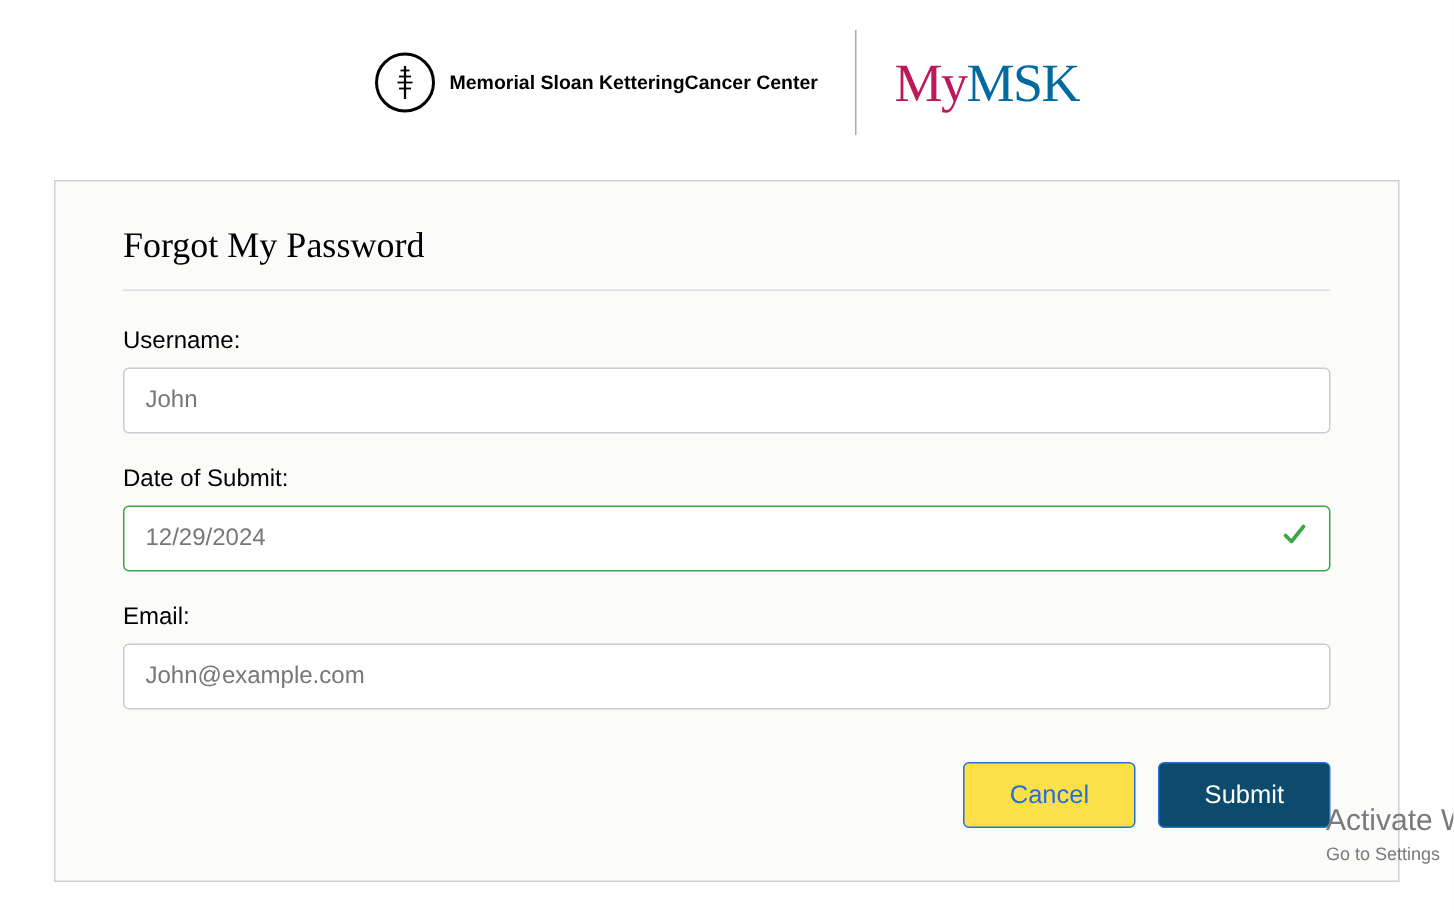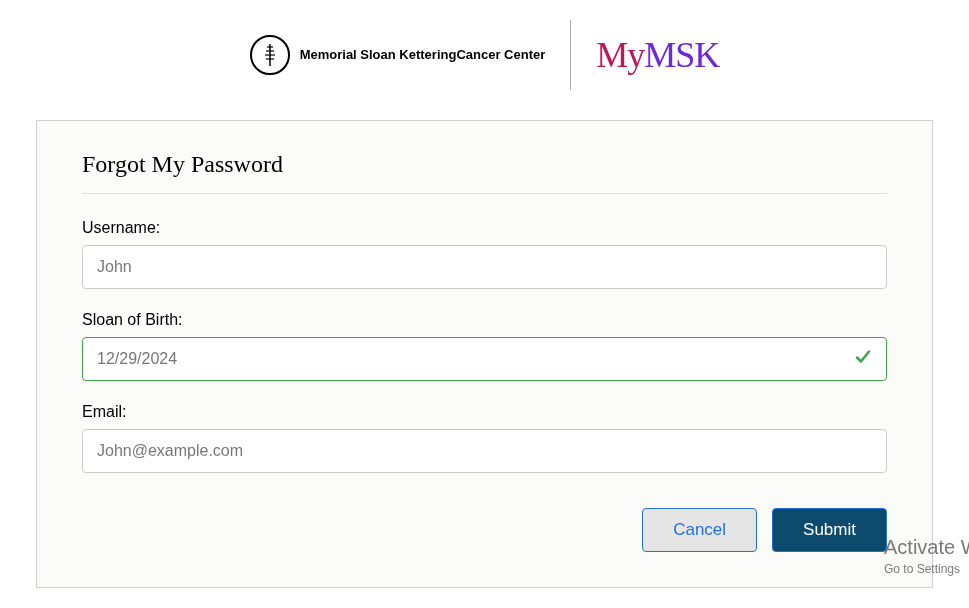--- a/index.html
+++ b/index.html
@@ -59,21 +59,21 @@
     }
     .mymsk {
       font-family: Georgia, serif;
       font-size: 36px;
       letter-spacing: -1px;
     }
     .mymsk .my {
       color: #be185d;
     }
     .mymsk .msk {
-      color: #6d28d9;
+      color: #0369a1;
     }
     .card {
       width: 897px;
       margin: 0 auto;
       border: 1px solid #d0d0d0;
       background: #fbfbfa;
       padding: 30px 45px 35px 45px;
     }
     .card-title {
       font-family: Georgia, 'Times New Roman', serif;
@@ -128,21 +128,21 @@
       margin-top: 35px;
     }
     .btn {
       padding: 11px 30px;
       font-size: 17px;
       border-radius: 4px;
       cursor: pointer;
       font-family: inherit;
     }
     .btn-cancel {
-      background: #e5e5e5;
+      background: #fde047;
       border: 1px solid #2570d8;
       color: #2570d8;
     }
     .btn-submit {
       background: #0c4a6e;
       border: 1px solid #2570d8;
       color: #fff;
     }
     .watermark {
       position: absolute;
@@ -193,21 +193,21 @@
 <div class="card">
   <h1 class="card-title">Forgot My Password</h1>
   <hr>
 
   <div class="form-group">
     <label class="form-label">Username:</label>
     <input type="text" class="form-input" value="John" style="">
   </div>
 
   <div class="form-group">
-    <label class="form-label">Sloan of Birth:</label>
+    <label class="form-label">Date of Submit:</label>
     <div class="input-valid-wrap">
       <input type="text" class="form-input input-valid" value="12/29/2024" style="">
       <span class="check-icon">
         <svg width="20" height="20" viewBox="0 0 20 20">
             <polyline points="4,11 8,15 16,5" fill="none" stroke="#3fa548" stroke-width="2.5" stroke-linecap="round" stroke-linejoin="round"></polyline>
           </svg>
       </span>
     </div>
   </div>
 

